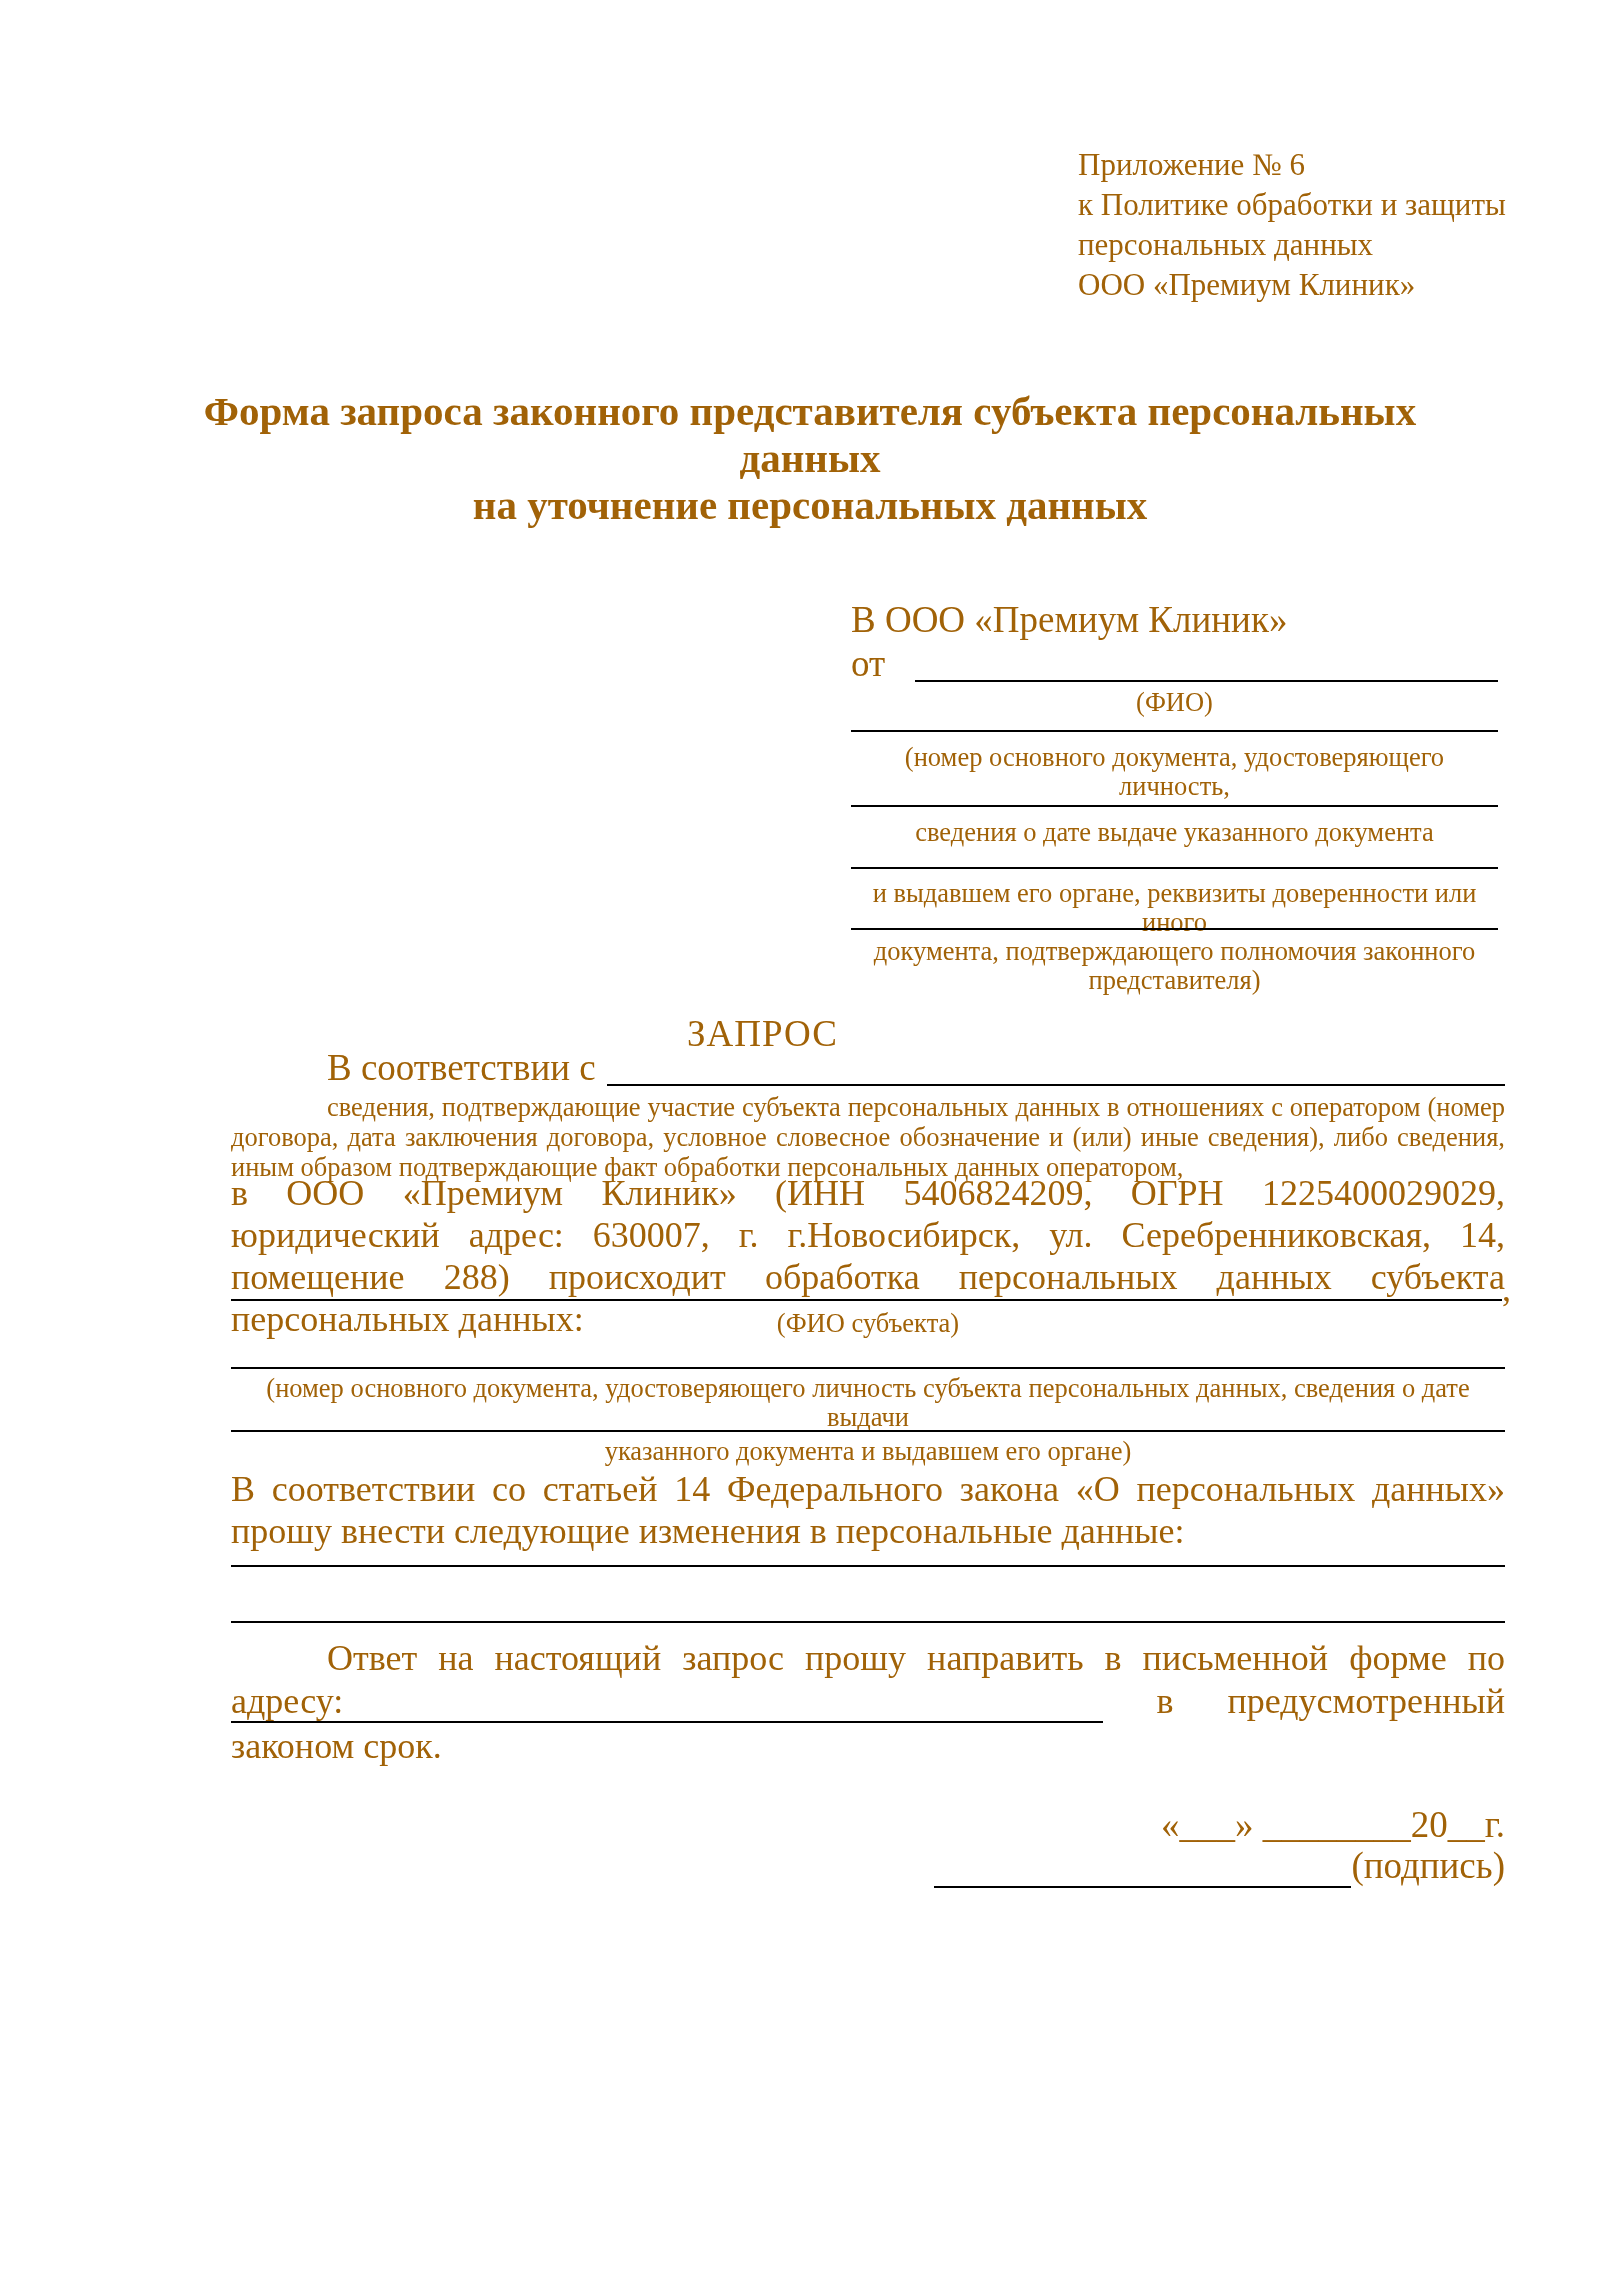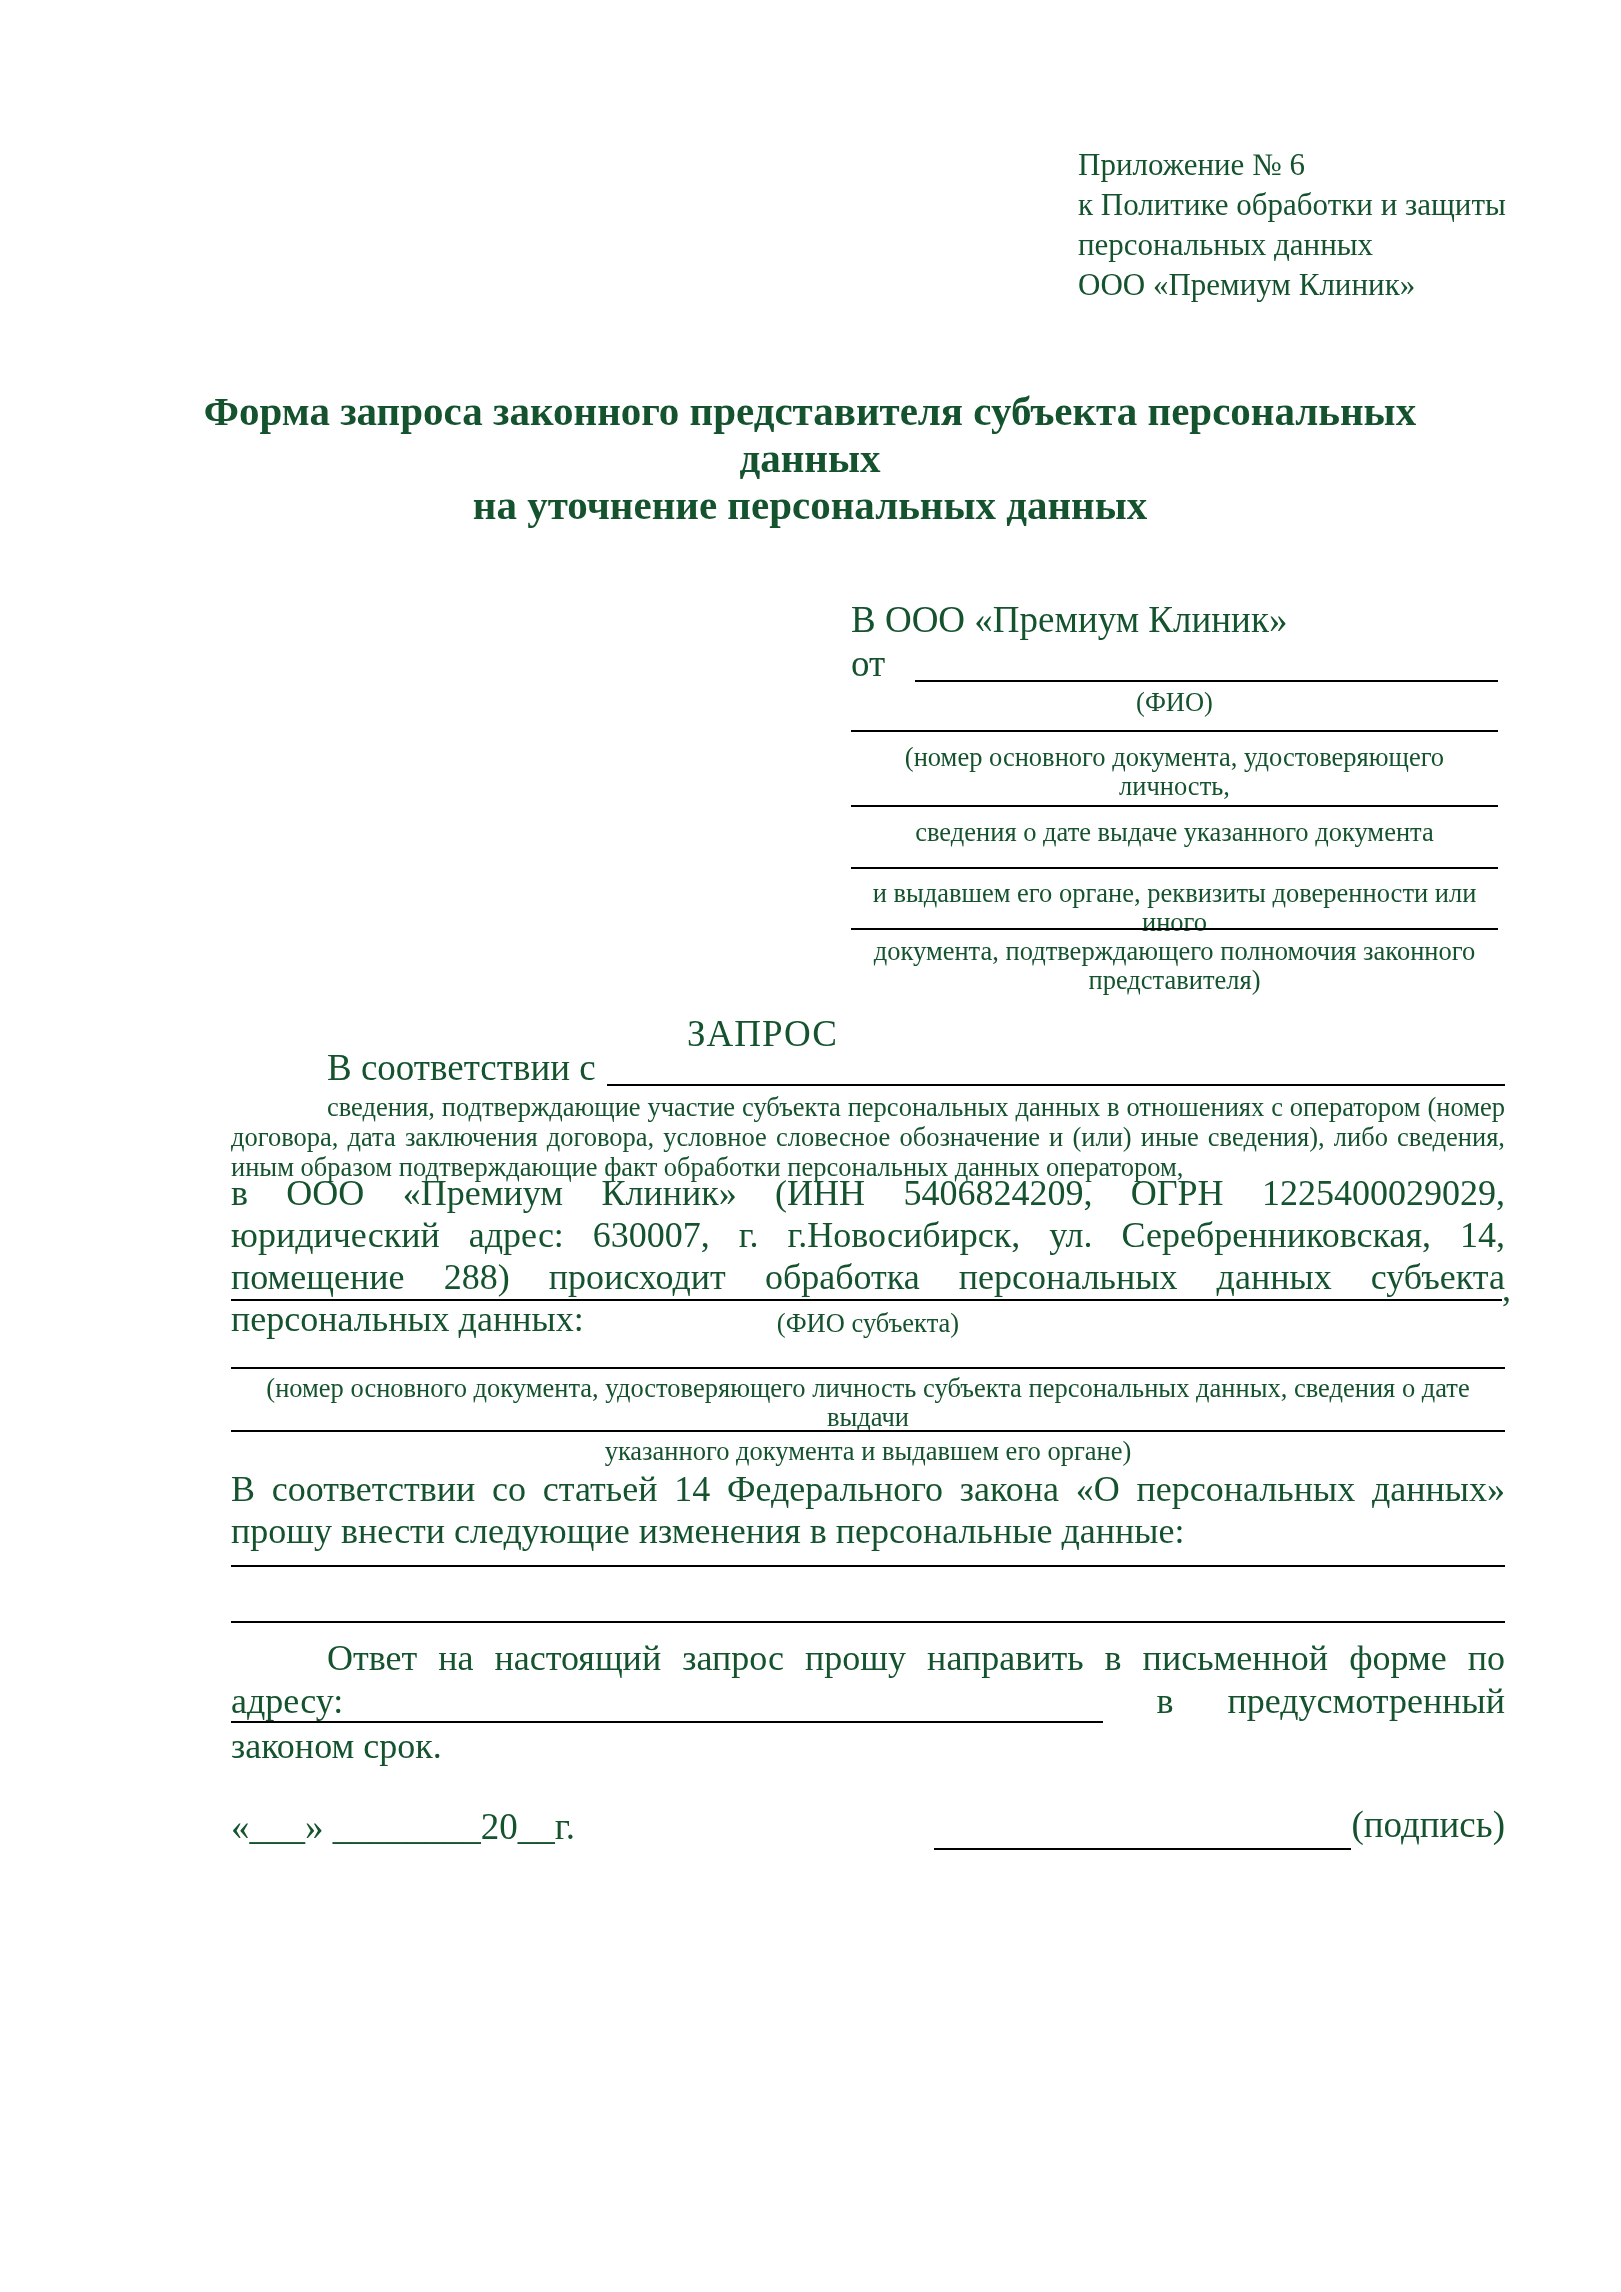--- a/index.html
+++ b/index.html
@@ -1,21 +1,21 @@
 <!DOCTYPE html>
 <html lang="ru"><head>
 <meta charset="utf-8">
 <style>
   html,body{margin:0;padding:0;background:#888;}
   .page{
     position:relative;
     width:1621px;height:2293px;
     margin:0 auto;
     background:#ffffff;
-    color:#14532d;
+    color:#a16207;
     font-family:"Liberation Serif","DejaVu Serif",serif;
     overflow:hidden;
   }
   .abs{position:absolute;}
   
   .appendix-note{top:145px;left:1078px;font-size:31px;line-height:40px;white-space:nowrap;}
   
   .doc-title{top:388px;left:173px;width:1274px;text-align:center;font-weight:bold;font-size:41px;line-height:47px;}
   
   .addressee{top:598px;left:851px;width:647px;height:382px;font-size:37px;}
@@ -53,21 +53,21 @@
   .law-par{top:1468px;}
   .changes-blank-1{top:1535px;left:231px;width:1274px;height:30px;}
   .changes-blank-2{top:1591px;left:231px;width:1274px;height:30px;}
   
   .answer-line-1{top:1637px;left:231px;width:1274px;font-size:36px;line-height:43px;text-align:justify;text-align-last:justify;text-indent:96px;}
   .answer-line-2{top:1682px;left:231px;width:1274px;height:39px;display:flex;justify-content:space-between;align-items:flex-start;font-size:36px;}
   .answer-line-2 .blank{width:872px;height:100%;}
   .answer-line-2 .tail{line-height:1.1;word-spacing:45px;}
   .answer-line-3{top:1725px;left:231px;width:1274px;font-size:36px;line-height:43px;}
   
-  .footer-line{top:1805px;left:231px;width:1274px;height:43px;display:flex;align-items:flex-end;font-size:37px;}
+  .footer-line{top:1805px;left:231px;width:1274px;height:43px;display:flex;align-items:flex-end;font-size:37px;flex-direction:column;}
   .footer-line .date{line-height:1.1;white-space:nowrap;}
   .sig-group{margin-left:auto;display:flex;align-items:flex-start;height:100%;}
   .sig-group .blank{width:417px;height:100%;}
   .sig-group .sig-caption{line-height:1.1;white-space:nowrap;}
 </style>
 </head>
 <body>
 
 <div class="page">
 

